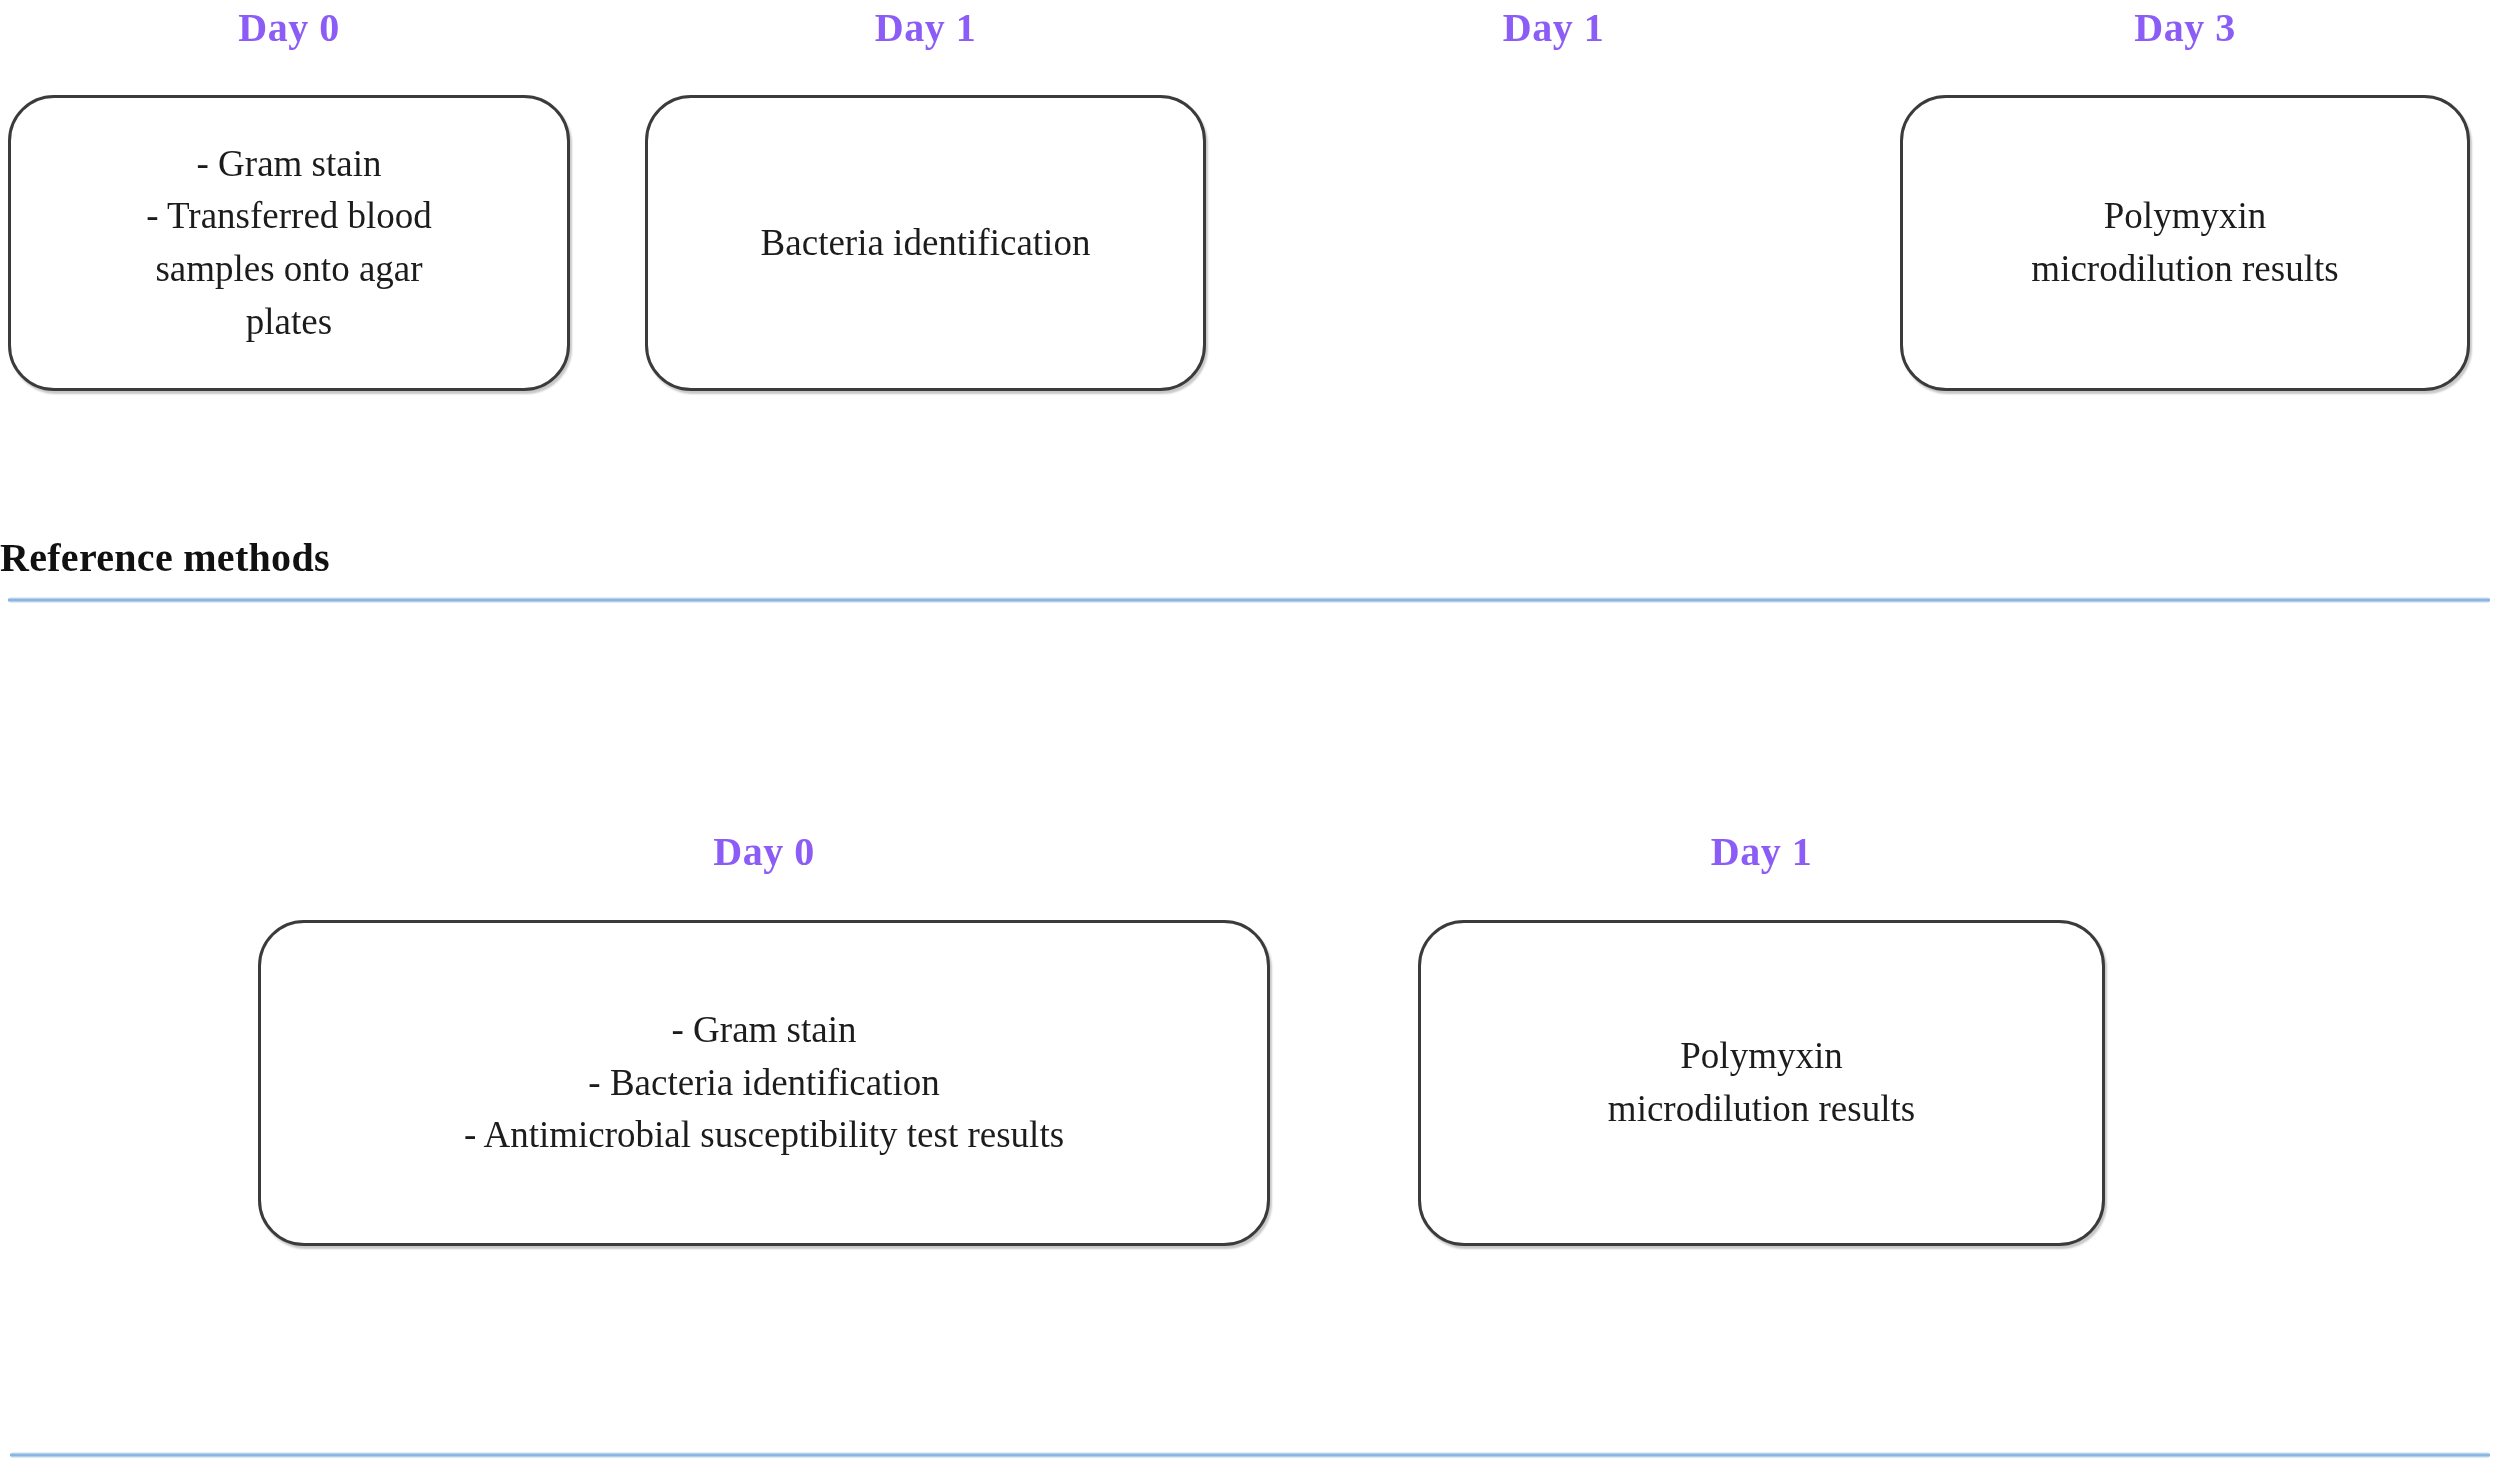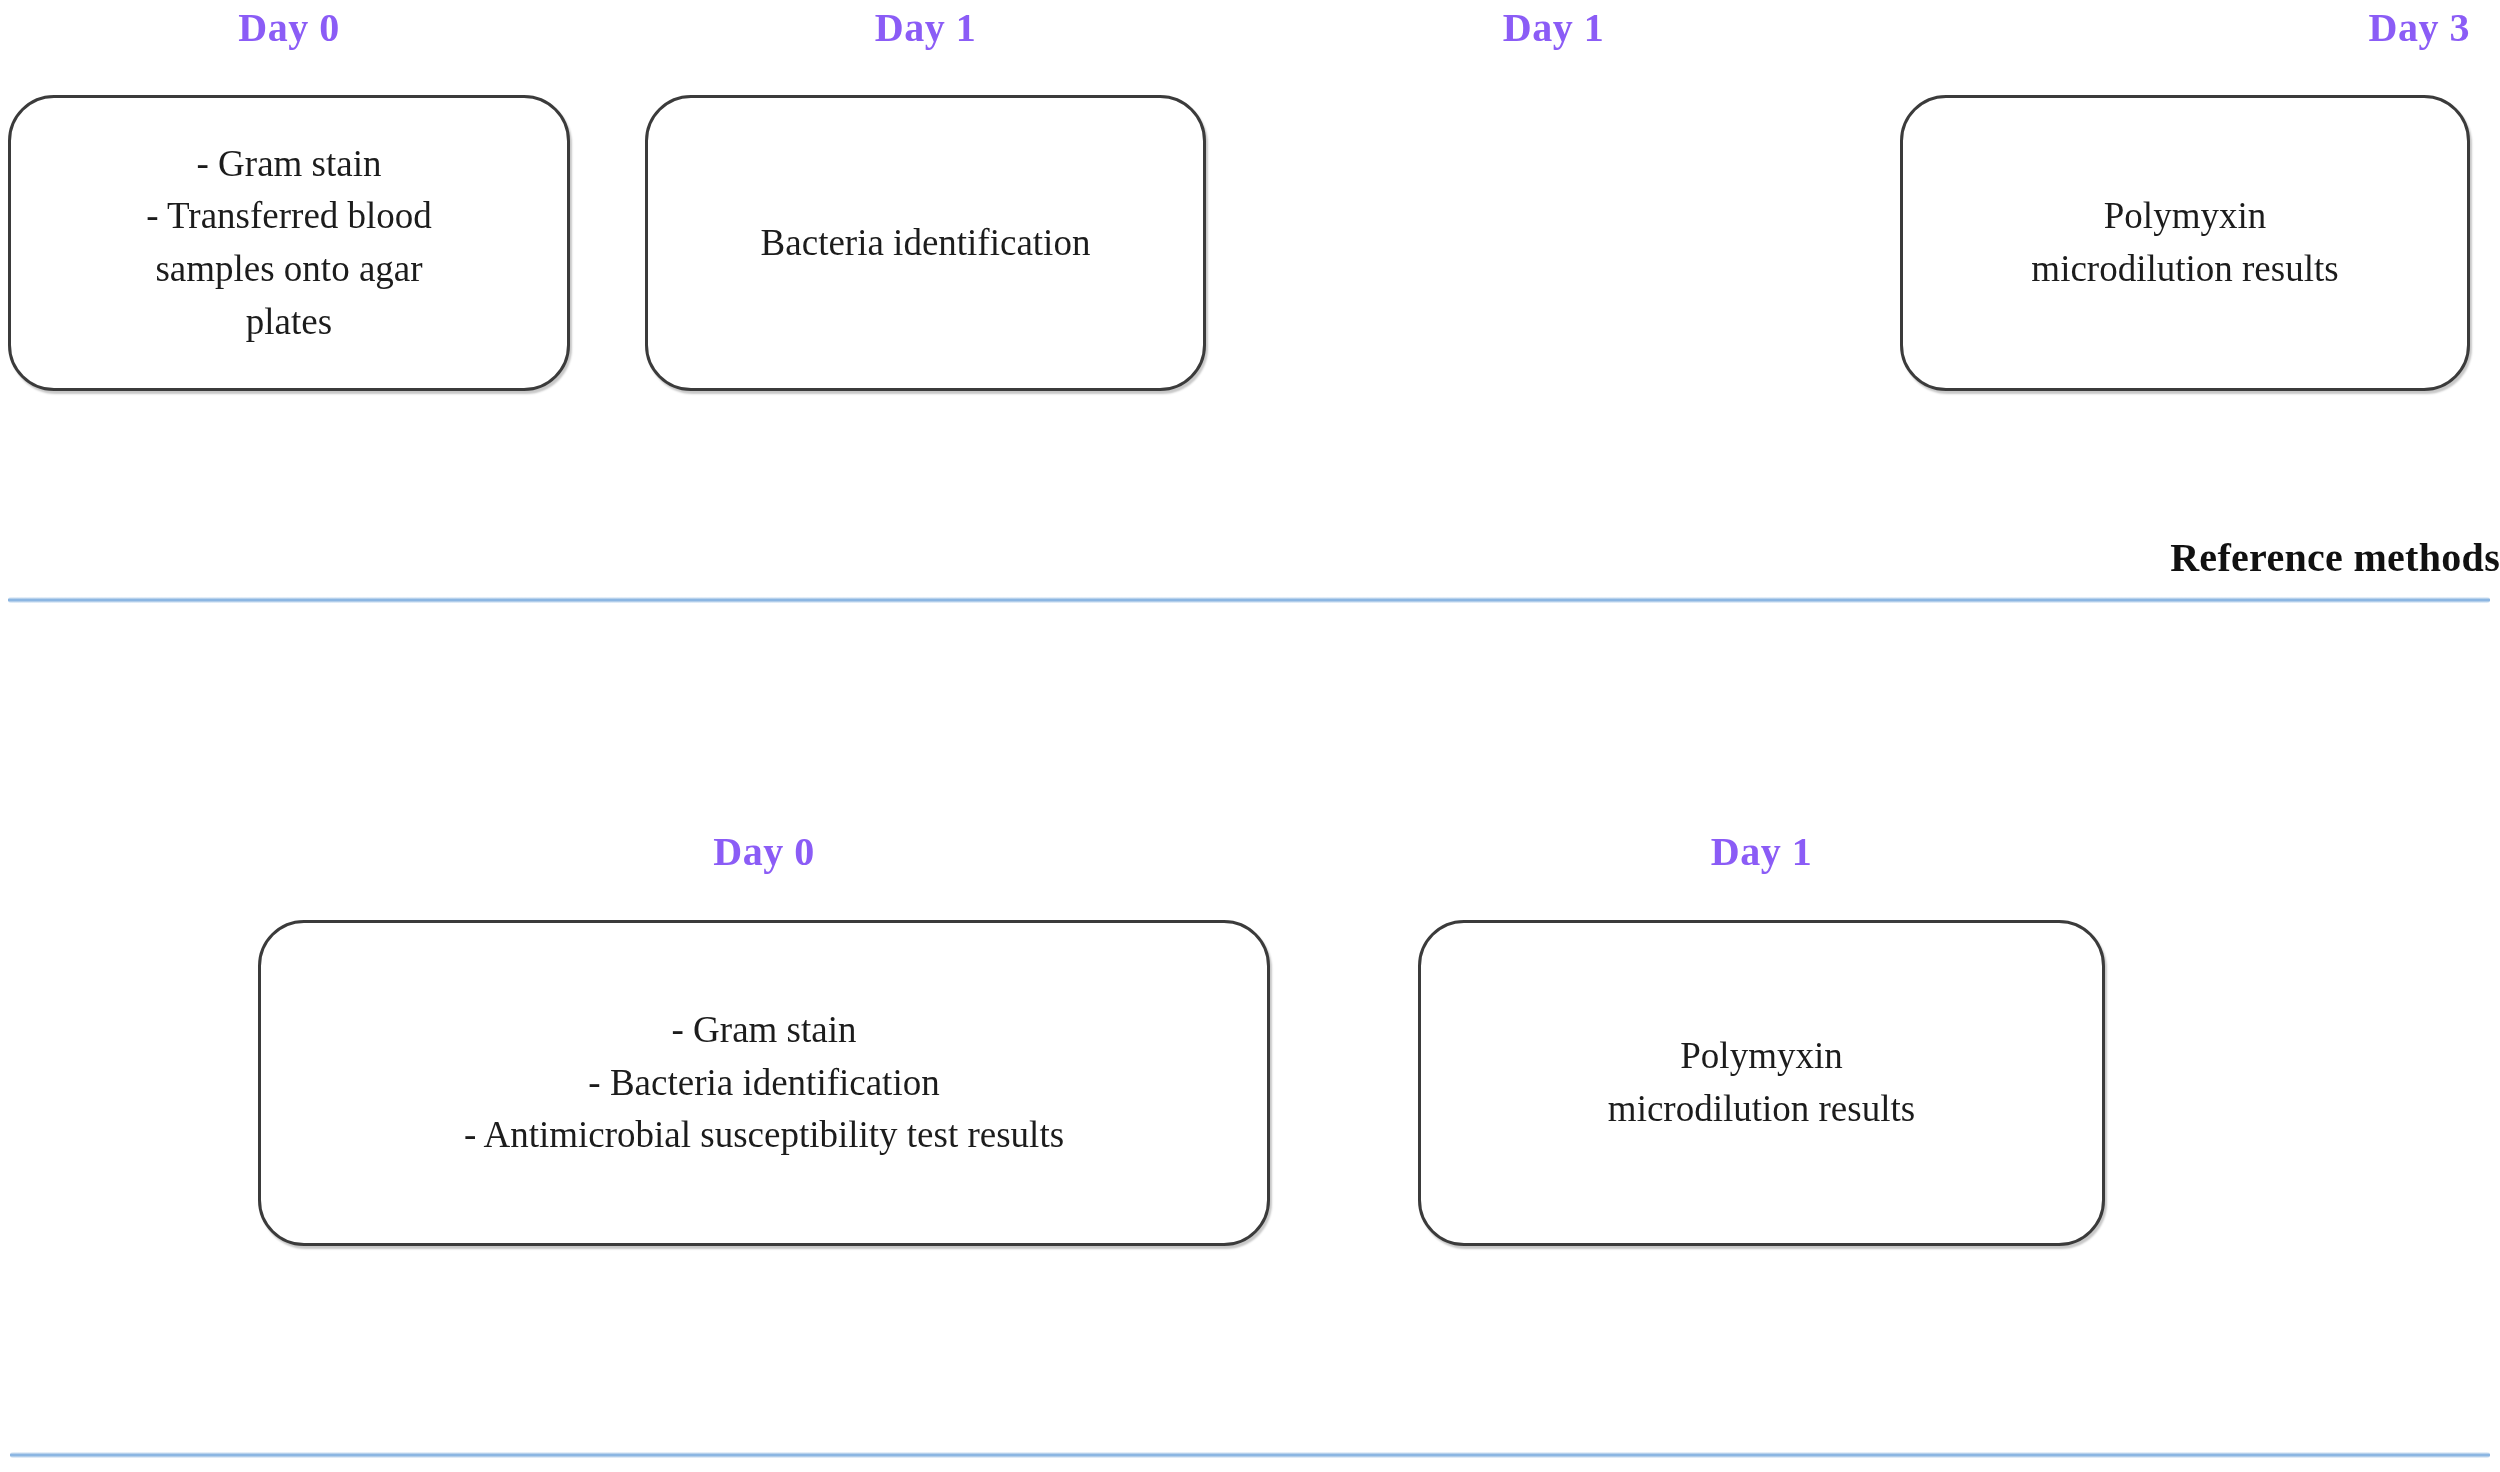--- a/index.html
+++ b/index.html
@@ -53,21 +53,21 @@
     color: #1c1c1c;
     padding: 0 18px;
     white-space: pre-line;
   }
 
   
   .section-caption {
     position: absolute;
     width: 100%;
     left: 0;
-    text-align: right;
+    text-align: left;
     font-weight: bold;
     font-size: 40px;
     line-height: 1;
     color: #111111;
     letter-spacing: 0.3px;
   }
 
   
   .divider {
     position: absolute;
@@ -102,21 +102,21 @@
 plates</div>
   </div>
 
   <div class="day-label" style="left:645px; top:8px; width:561px;">Day 1</div>
   <div class="proc-box" style="left:645px; top:95px; width:561px; height:296px;">
     <div class="proc-text">Bacteria identification</div>
   </div>
 
   <div class="day-label" style="left:1272px; top:8px; width:563px;">Day 1</div>
 
-  <div class="day-label" style="left:1900px; top:8px; width:570px;text-align:right;">Day 3</div>
+  <div class="day-label" style="left:1900px; top:8px; width:570px;">Day 3</div>
   <div class="proc-box" style="left:1900px; top:95px; width:570px; height:296px;">
     <div class="proc-text">Polymyxin
 microdilution results</div>
   </div>
 
   <div class="section-caption" style="top:538px;">Reference methods</div>
   <div class="divider" style="left:8px; top:597px; width:2482px;"></div>
 
   <div class="day-label" style="left:258px; top:832px; width:1012px;">Day 0</div>
   <div class="proc-box" style="left:258px; top:920px; width:1012px; height:326px;">

